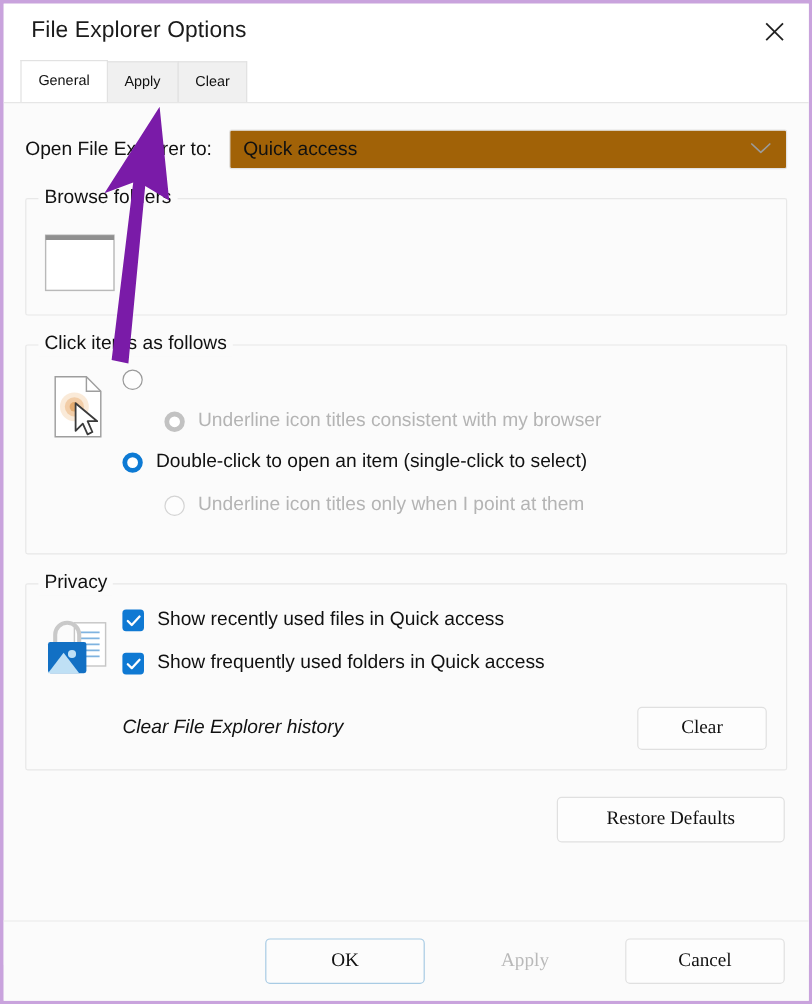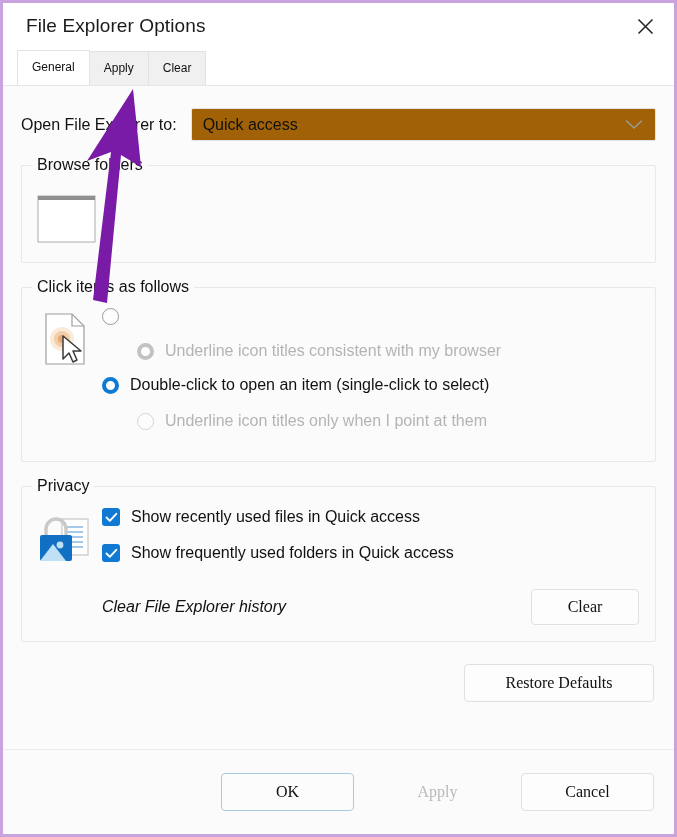--- a/index.html
+++ b/index.html
@@ -242,21 +242,21 @@
     justify-content: flex-end;
     margin-top: 22px;
     padding-right: 2px;
   }
   .btn-restore { width: 190px; height: 38px; }
 
   
   .footer {
     position: absolute;
     left: 0; right: 0; bottom: 0;
-    height: 85px;
+    height: 67px;
     background: #fbfbfb;
     border-top: 1px solid #ececec;
     display: flex;
     align-items: center;
     justify-content: flex-end;
     padding-right: 20px;
     box-sizing: border-box;
   }
   .btn-footer {
     width: 133px;

